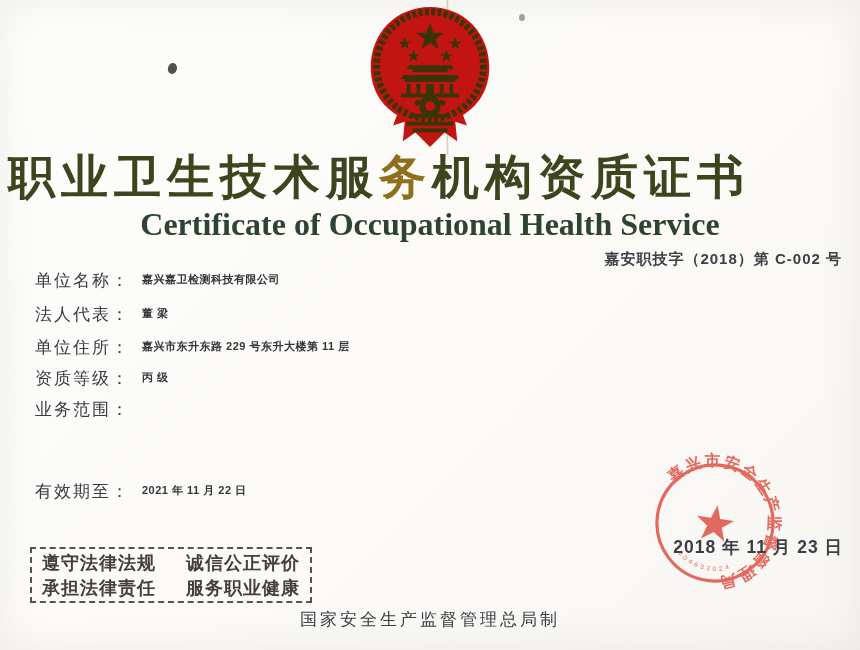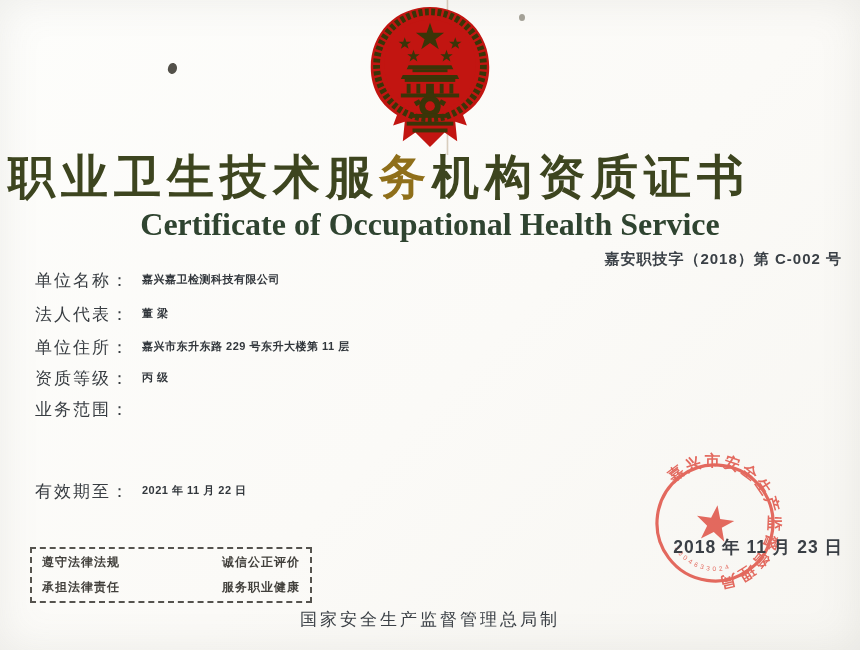--- a/index.html
+++ b/index.html
@@ -34,21 +34,21 @@
   
   .issue-date{position:absolute;right:17px;top:535px;font-size:17.5px;font-weight:bold;color:#3a3f45;letter-spacing:1px;}
   
   .seal{position:absolute;left:622px;top:435px;width:186px;height:176px;opacity:.88;transform:rotate(8deg);}
   
   .motto{position:absolute;left:30px;top:547px;width:282px;height:56px;
     border:2px dashed #55534e;display:flex;flex-direction:column;justify-content:center;
     padding:2px 10px;box-sizing:border-box;}
   .motto .mline{display:flex;justify-content:space-between;
     font-family:"DejaVu Serif","Liberation Serif",serif;font-weight:bold;
-    font-size:12px;color:#42403c;letter-spacing:1px;line-height:25px;}
+    font-size:18px;color:#42403c;letter-spacing:1px;line-height:25px;}
   
   .issuer{position:absolute;left:0;top:608px;width:860px;text-align:center;
     font-size:17px;color:#3b4046;letter-spacing:3px;}
 </style>
 </head>
 <body>
 
 <div class="page">
 
   <div class="crease"></div>

